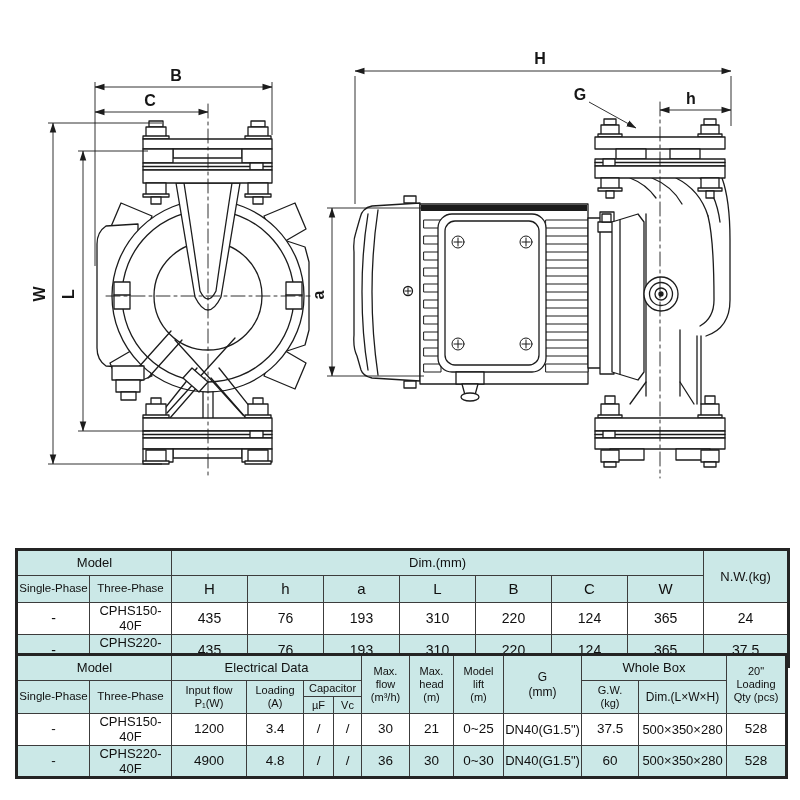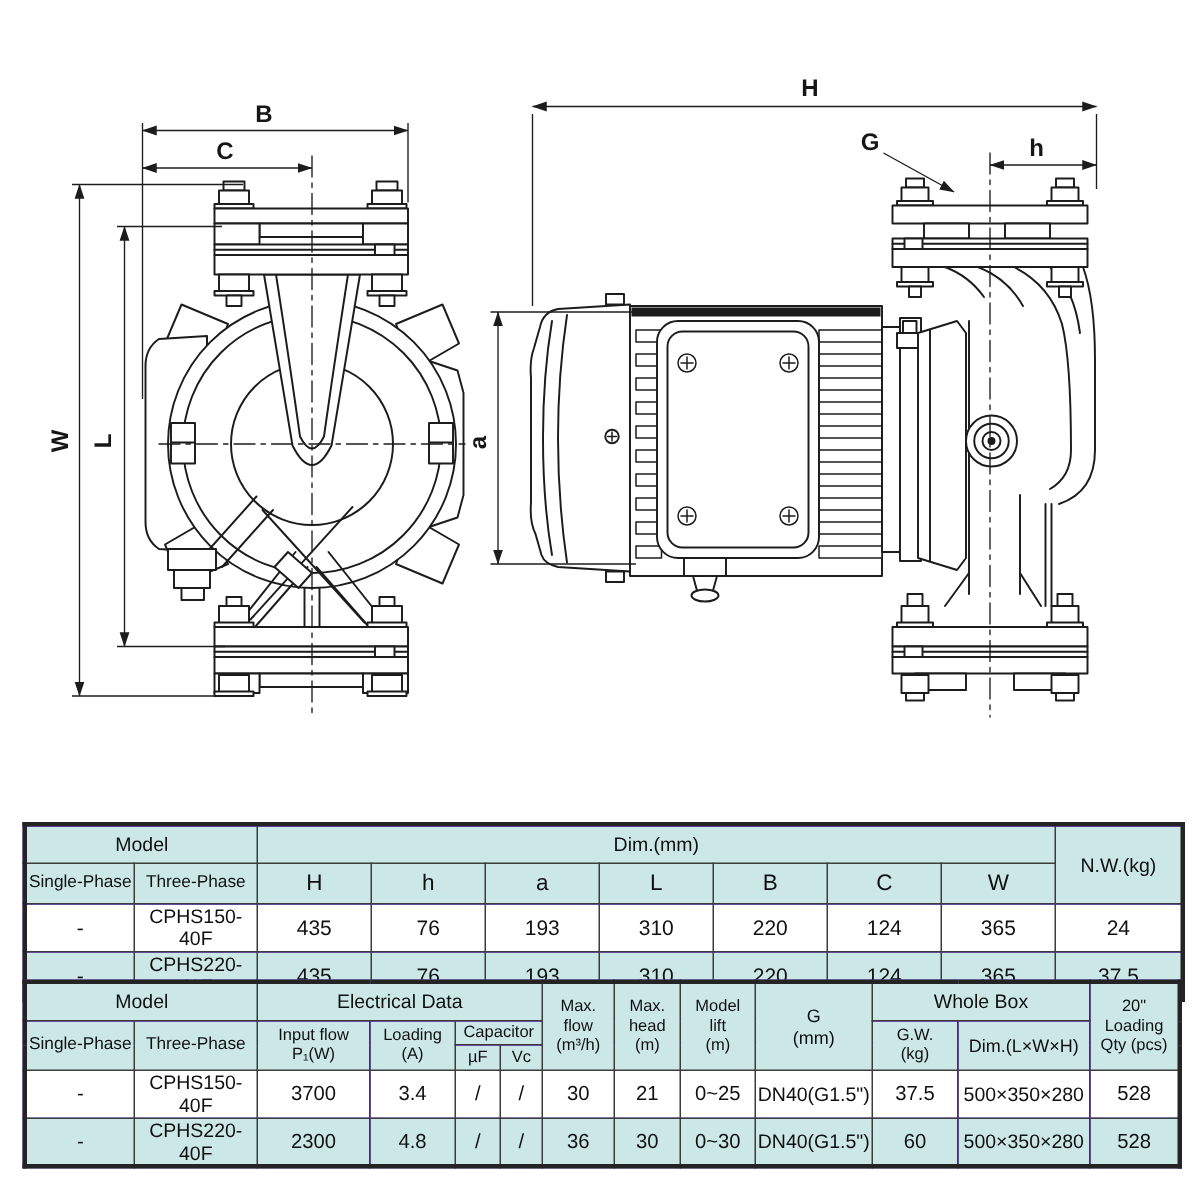--- a/index.html
+++ b/index.html
@@ -417,36 +417,36 @@
 (kg)</th>
     <th rowspan="2" class="h-md">Dim.(L×W×H)</th>
   </tr>
   <tr class="hrow3">
     <th class="h-xs">µF</th>
     <th class="h-xs">Vc</th>
   </tr>
   <tr class="drow">
     <td>-</td>
     <td class="d-sm">CPHS150-40F</td>
-    <td>3700</td>
+    <td>1200</td>
     <td>3.4</td>
     <td>/</td>
     <td>/</td>
     <td>30</td>
     <td>21</td>
     <td>0~25</td>
     <td class="d-sm">DN40(G1.5")</td>
     <td>37.5</td>
     <td class="d-sm">500×350×280</td>
     <td>528</td>
   </tr>
   <tr class="drow alt">
     <td>-</td>
     <td class="d-sm">CPHS220-40F</td>
-    <td>2300</td>
+    <td>4900</td>
     <td>4.8</td>
     <td>/</td>
     <td>/</td>
     <td>36</td>
     <td>30</td>
     <td>0~30</td>
     <td class="d-sm">DN40(G1.5")</td>
     <td>60</td>
     <td class="d-sm">500×350×280</td>
     <td>528</td>

